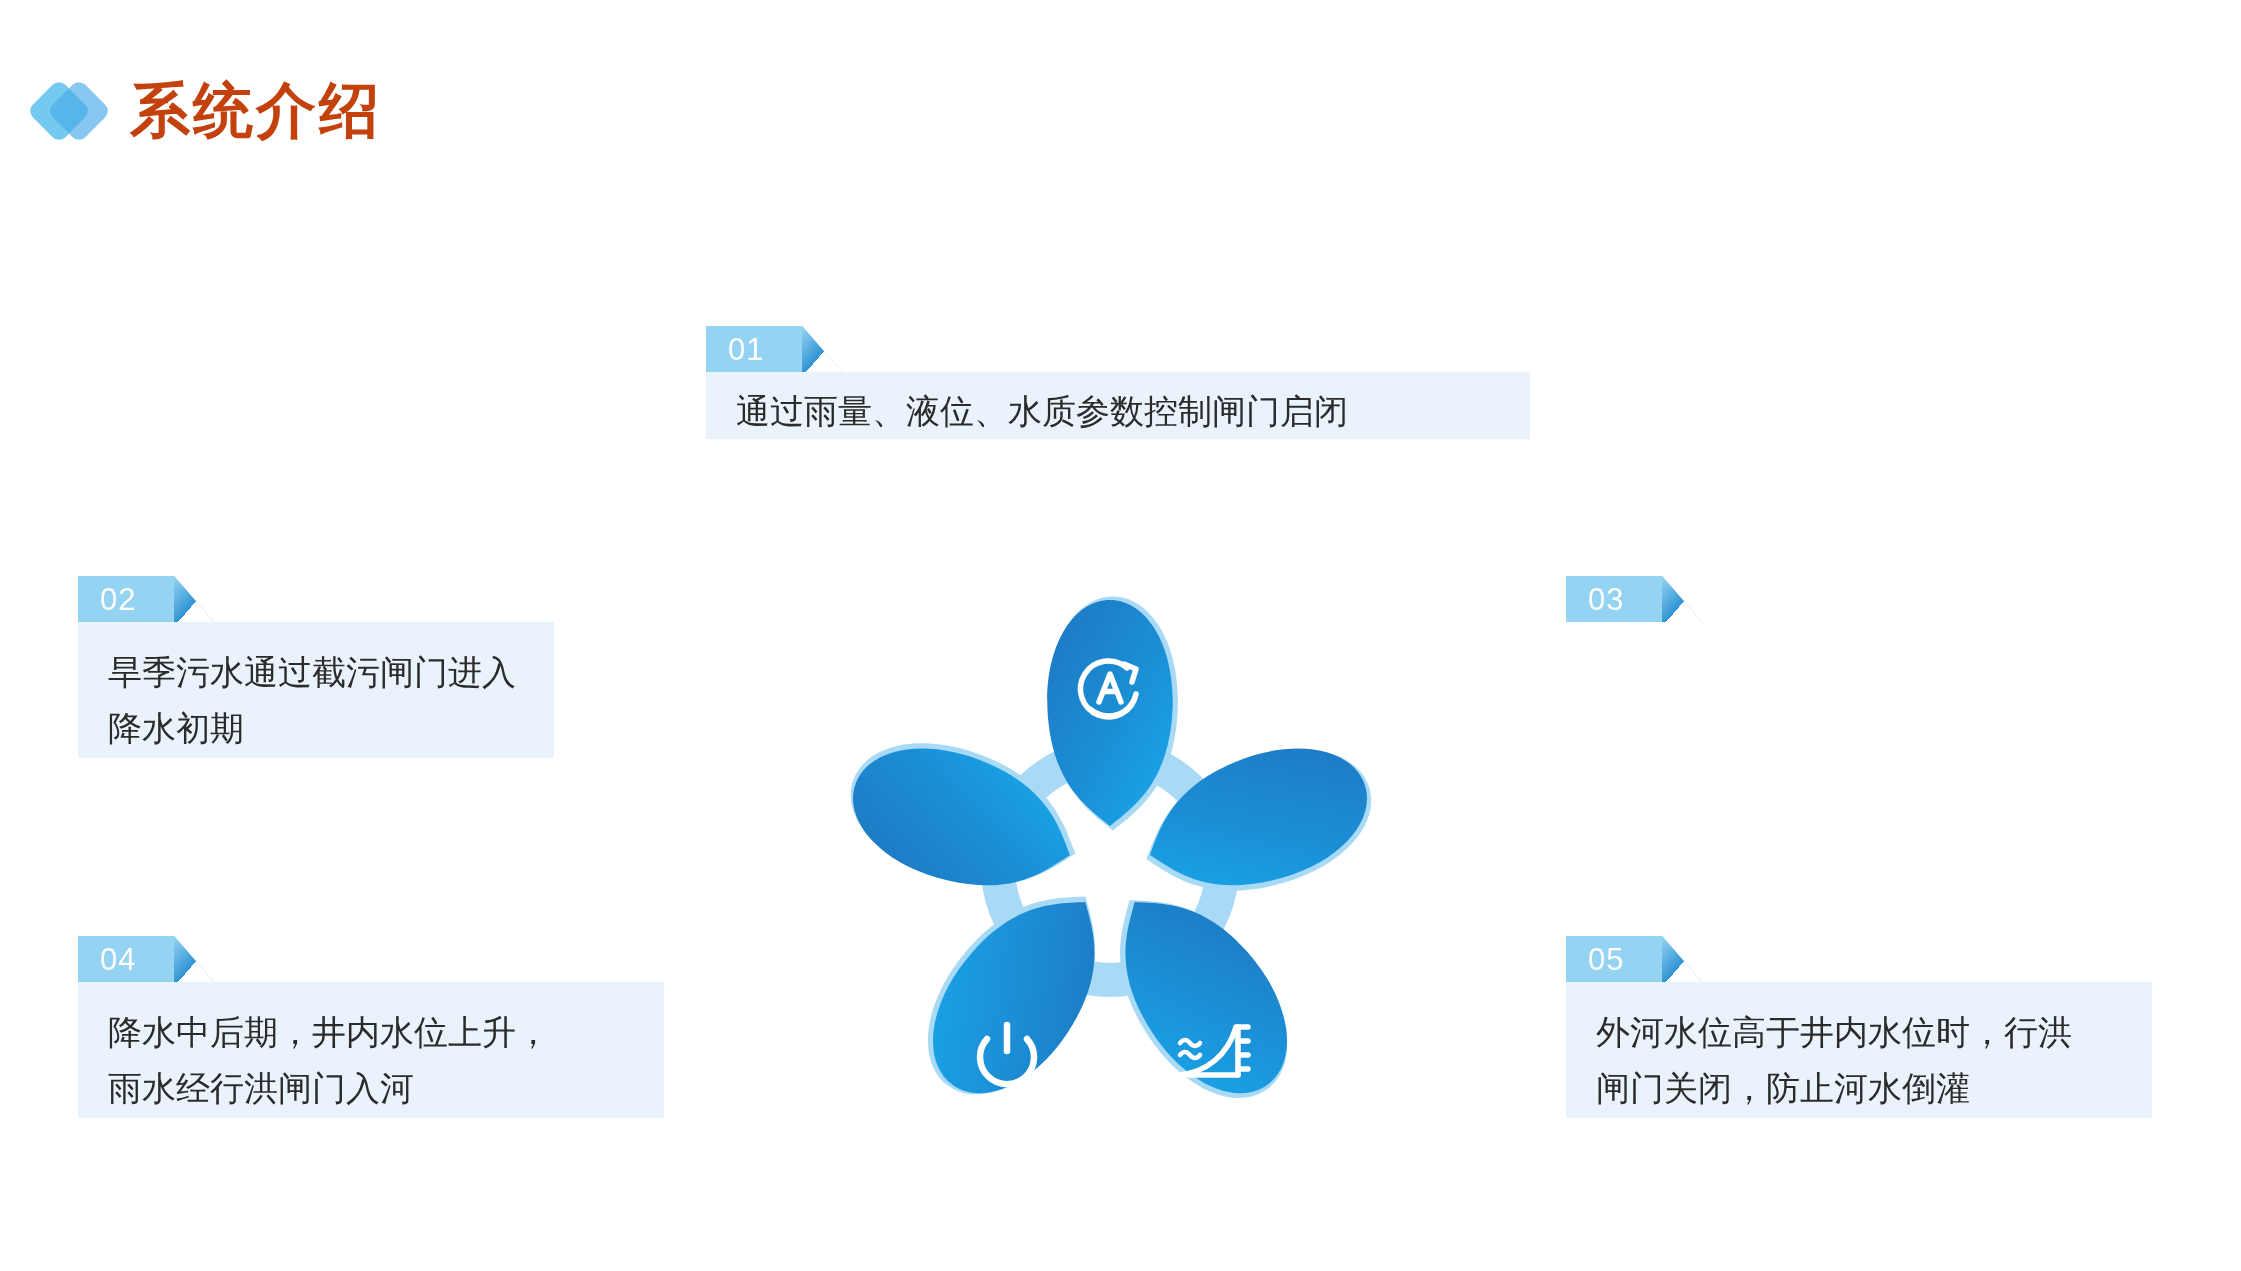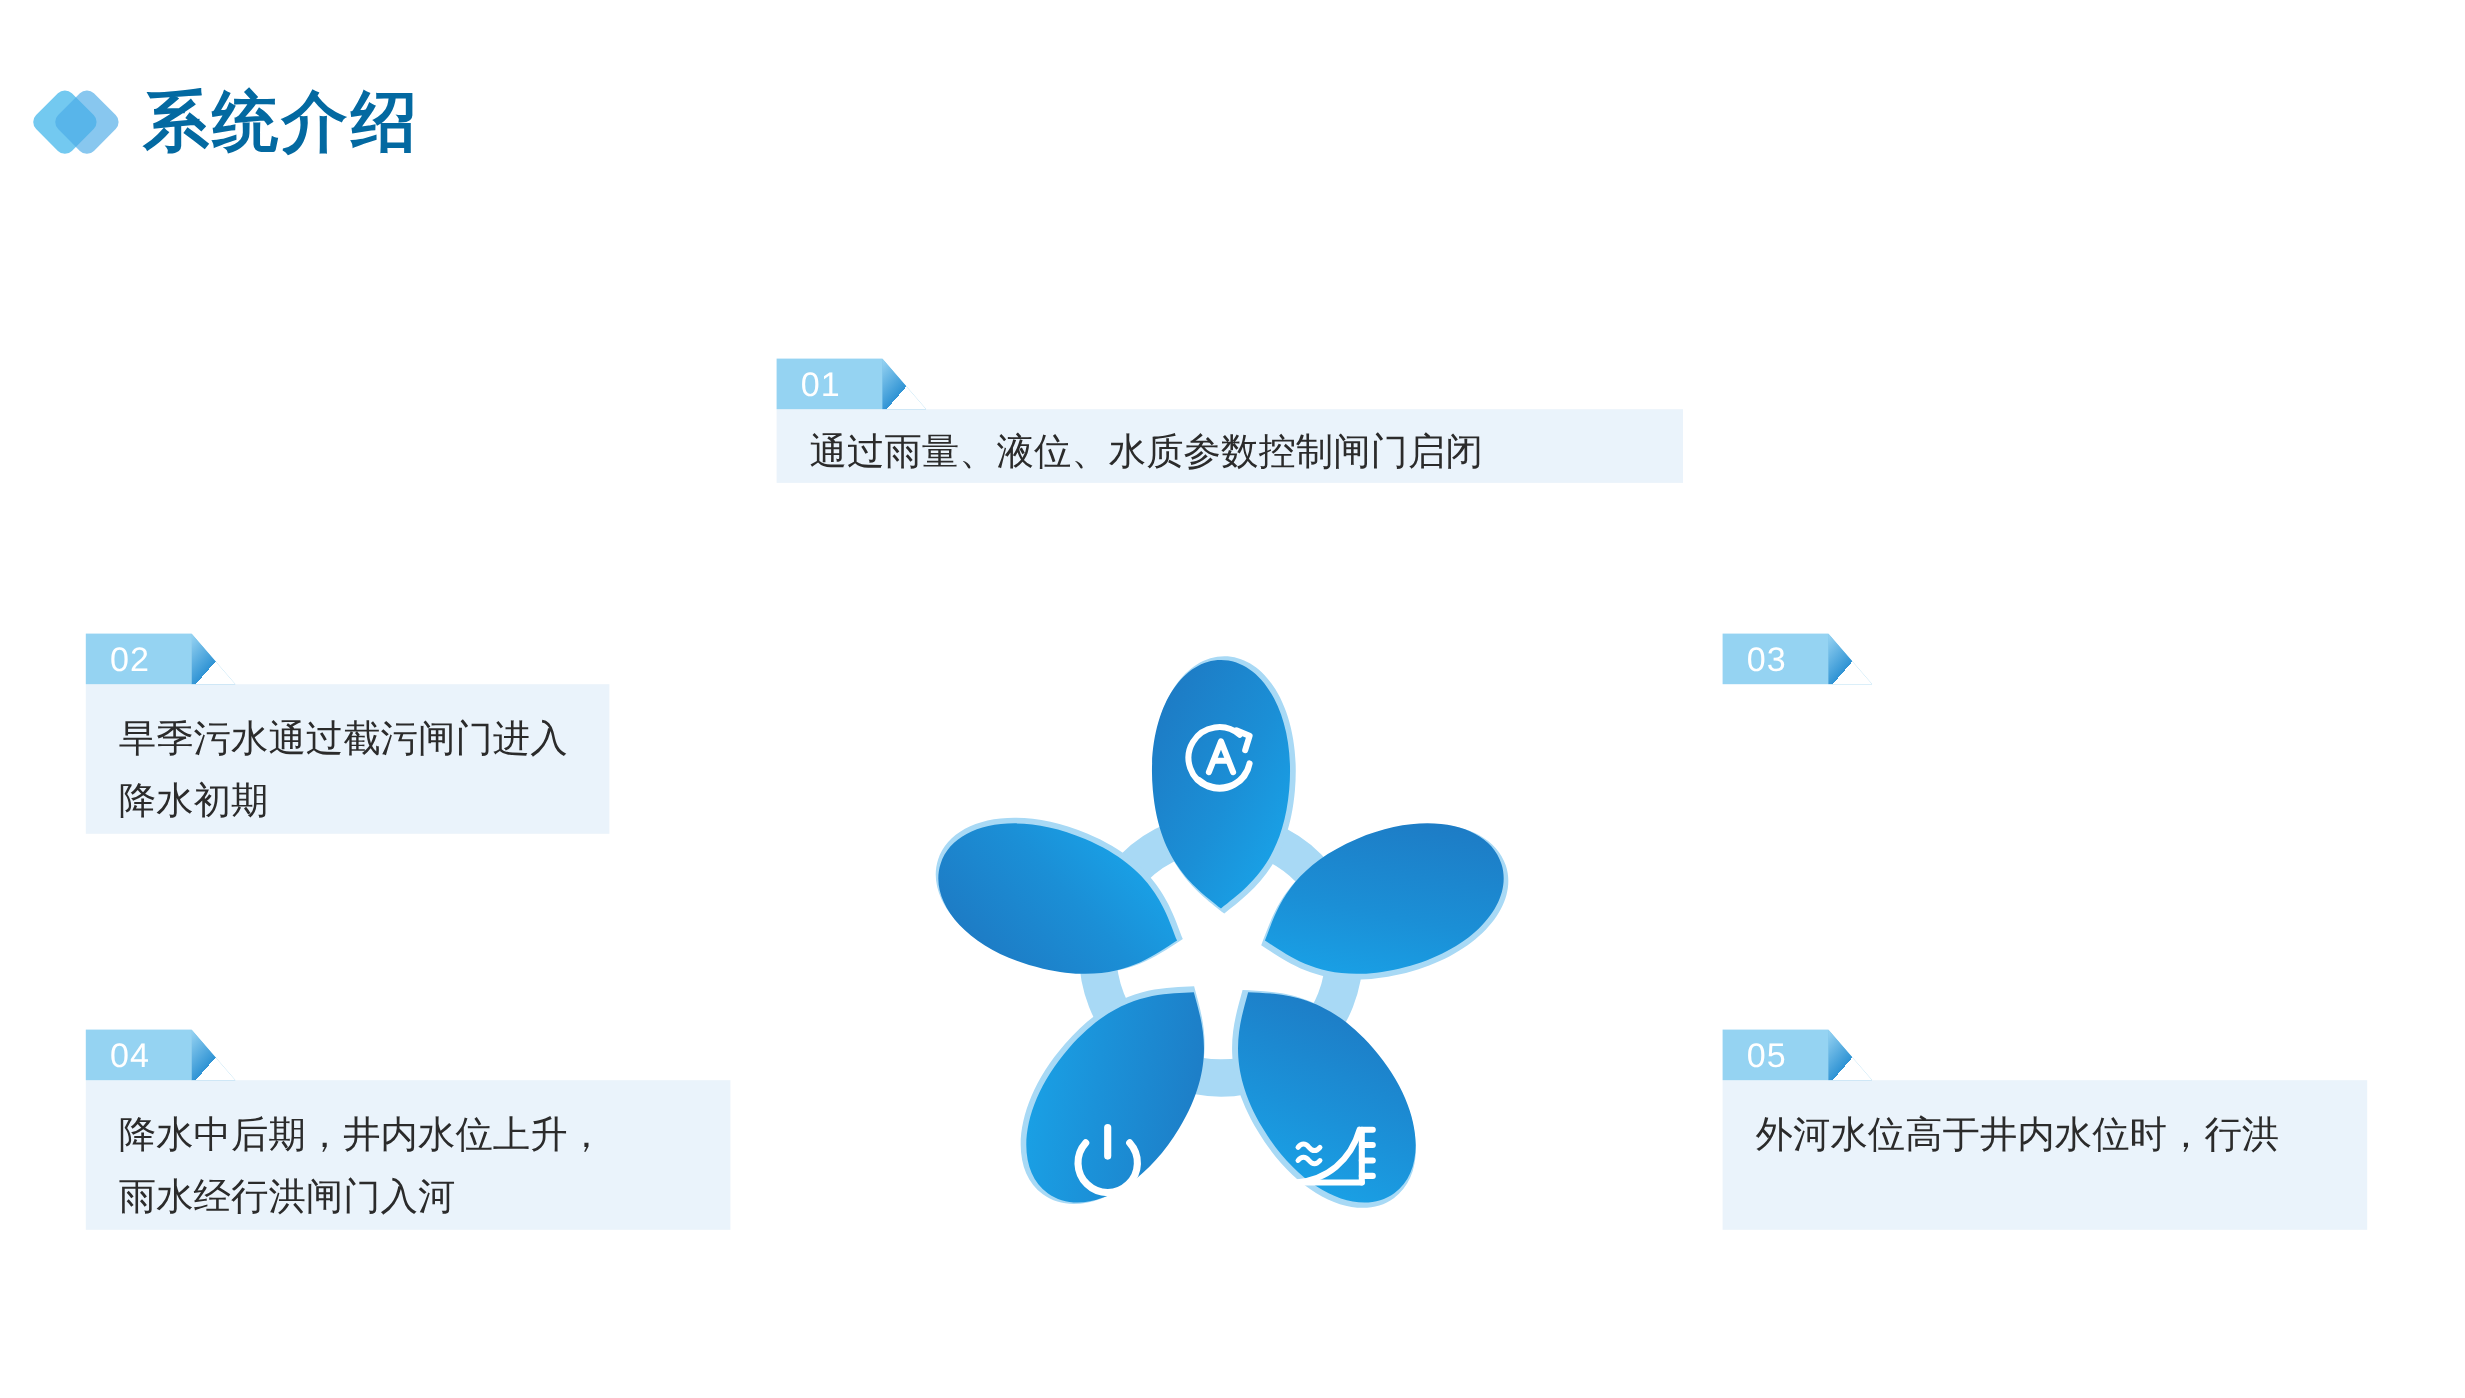--- a/index.html
+++ b/index.html
@@ -53,21 +53,21 @@
   .diamond-mark .dm.overlap {
     left: 26px;
     background: #a8d9f5;
     transform: rotate(45deg);
     mix-blend-mode: multiply;
     opacity: .55;
   }
   .header-title {
     font-size: 60px;
     font-weight: bold;
-    color: #0369a1;
+    color: #c2410c;
     letter-spacing: 3px;
     line-height: 1;
     margin-left: 8px;
     white-space: nowrap;
   }
 
   
   .card {
     position: absolute;
   }
@@ -202,20 +202,21 @@
     </div>
   </div>
 
   <div class="card" id="card-05">
     <div class="card-tab">
       <span class="num">05</span>
       <span class="fold"></span>
     </div>
     <div class="card-body">
       <div class="card-line">外河水位高于井内水位时，行洪</div>
+      <div class="card-line">闸门关闭，防止河水倒灌</div>
     </div>
   </div>
 
   <div class="flower">
     <svg viewBox="0 0 700 660" xmlns="http://www.w3.org/2000/svg">
       <defs>
         <linearGradient id="pg" x1="0" y1="0" x2="1" y2="1">
           <stop offset="0%" stop-color="#1e76c0"></stop>
           <stop offset="55%" stop-color="#1b8fd6"></stop>
           <stop offset="100%" stop-color="#18a9ee"></stop>

